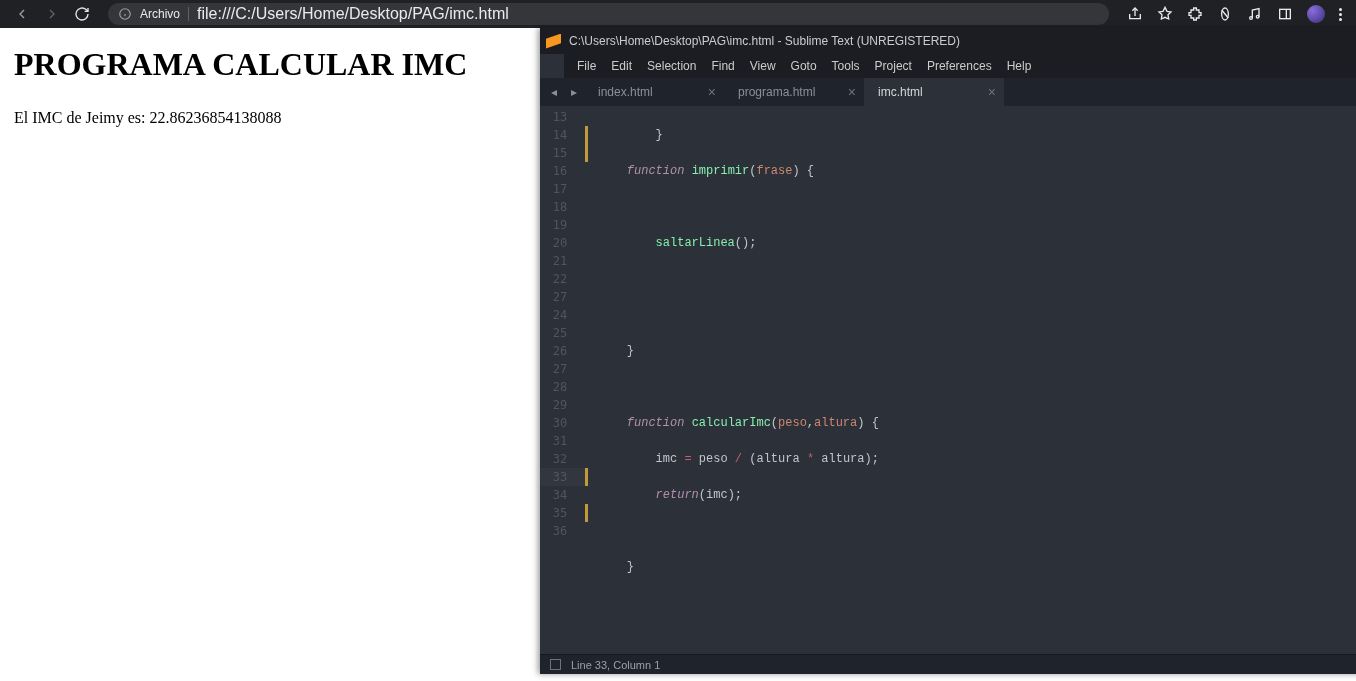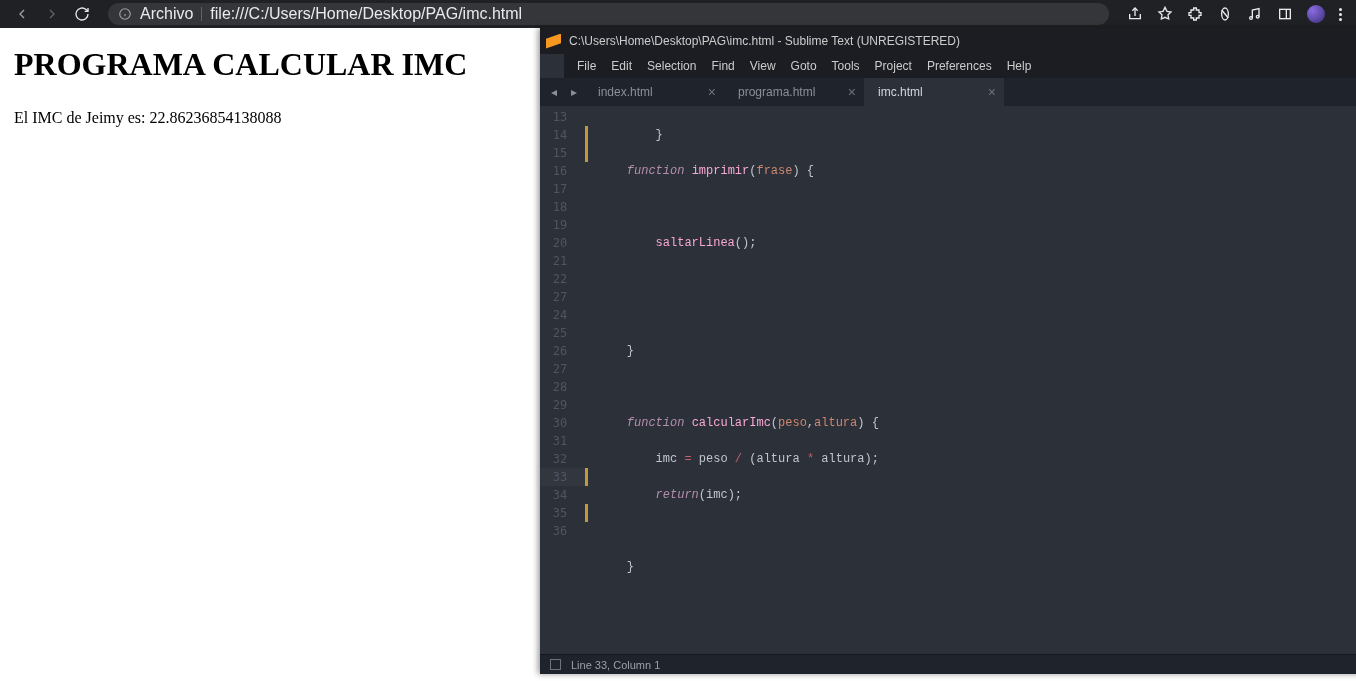--- a/index.html
+++ b/index.html
@@ -30,21 +30,21 @@
     border-radius:14px;
     height:22px;
     display:flex;
     align-items:center;
     padding:0 10px;
     gap:8px;
     color:#e8eaed;
     font-size:12px;
     margin: 0 6px;
   }
-  .addr-label { color:#e8eaed; font-size:16px; }
+  .addr-label { color:#e8eaed; font-size:12px; }
   .addr-sep { width:1px; height:14px; background:#5f6368; }
   .addr-url { color:#e8eaed; font-size:16px; }
   .chrome-right { display:flex; align-items:center; gap:14px; padding:0 6px; }
   .chrome-right svg { width:16px; height:16px; display:block; }
   .avatar {
     width:18px; height:18px; border-radius:50%;
     background: radial-gradient(circle at 30% 30%, #8a6de0, #3b2e7a);
   }
   .dots { display:flex; flex-direction:column; gap:2px; }
   .dots span { width:3px; height:3px; background:#e8eaed; border-radius:50%; }
@@ -187,21 +187,21 @@
   .st-code {
     flex:1;
     padding:2px 0 0 10px;
     font:12px/18px Consolas,"Courier New",monospace;
     white-space:pre;
     overflow:hidden;
     color:#c0c5ce;
   }
   .st-code .row { height:18px; }
   .kw-it { color:#b48ead; font-style:italic; }   
-  .fn { color:#f9a8d4; }                       
+  .fn { color:#86efac; }                       
   .param { color:#d08770; }                      
   .punct { color:#c0c5ce; }
   .obj { color:#c0c5ce; }
   .name { color:#c0c5ce; }
   .opk { color:#bf616a; }
 
   .st-minimap {
     width:110px;
     background:#2b3039;
     padding:6px 6px 0 0;

